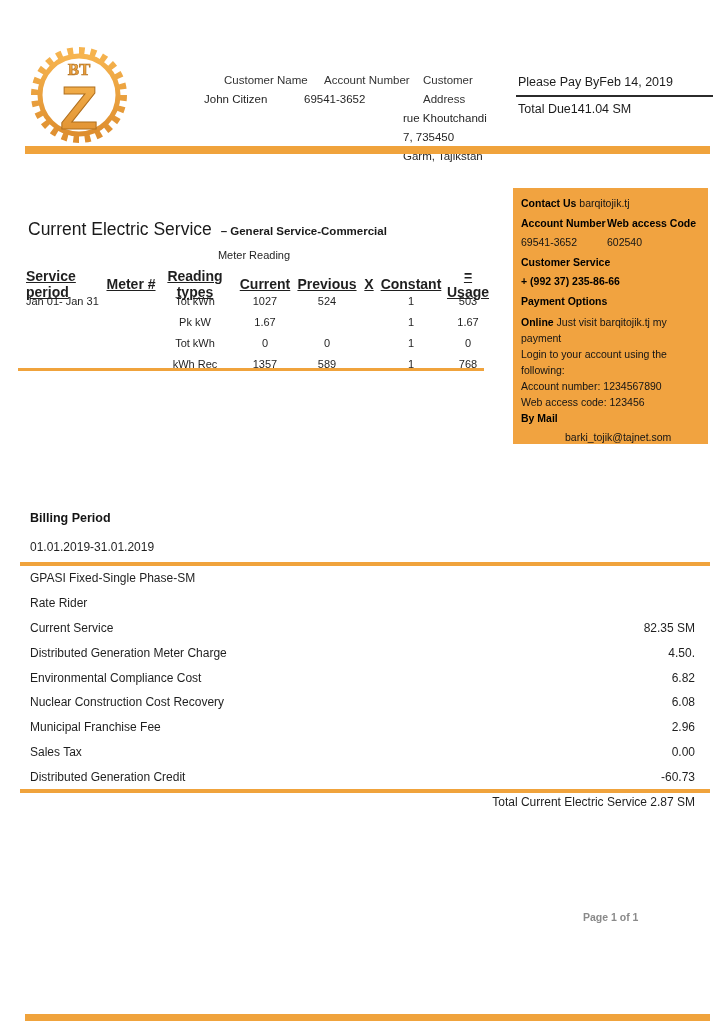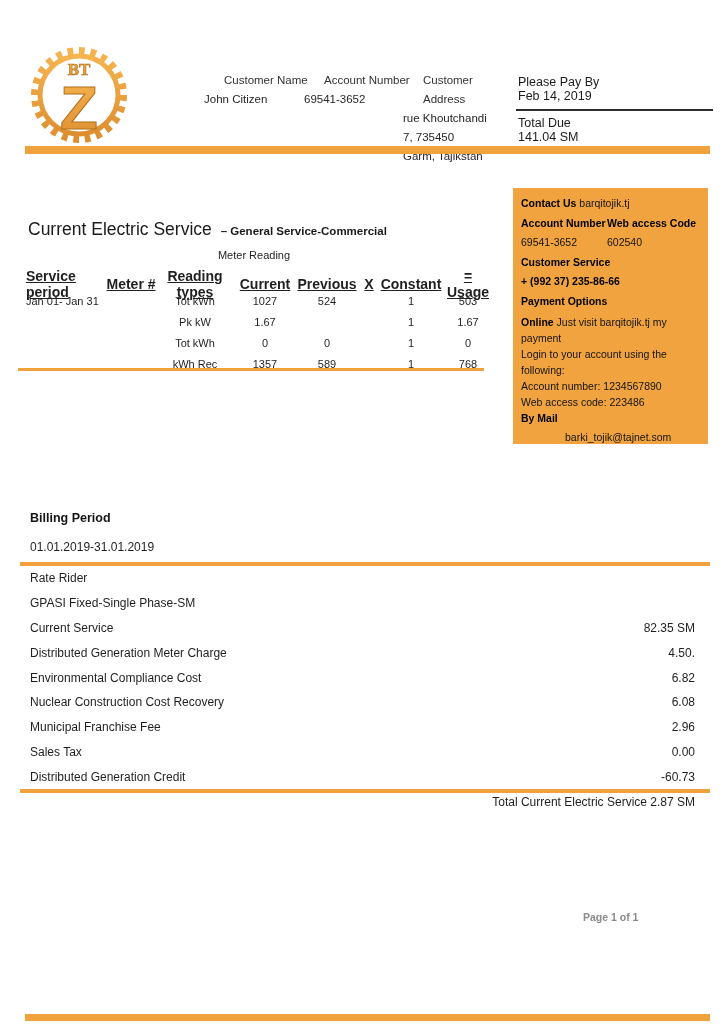--- a/index.html
+++ b/index.html
@@ -10,21 +10,21 @@
     font-family:"Liberation Sans", sans-serif; color:#1f1f1f;
   }
   
   .logo { position:absolute; left:28px; top:45px; width:102px; height:100px; }
   .hdr-col { position:absolute; top:71px; font-size:11.5px; line-height:19px; color:#262626; }
   .hdr-col .lbl { color:#333;margin-left:20px; }
   .col-name { left:204px; }
   .col-acct { left:304px; }
   .col-addr { left:403px; width:112px; }
   .paybox { position:absolute; left:516px; top:74px; width:197px; font-size:12.5px; color:#1c1c1c; }
-  .paybox .prow { display:flex; justify-content:flex-start; padding:1px 2px 6px 2px;flex-direction:column; }
+  .paybox .prow { display:flex; justify-content:flex-start; padding:1px 2px 6px 2px; }
   .paybox .prow.first { border-bottom:2px solid #2b2b2b; }
   .paybox .prow.second { padding-top:5px; }
   .bar-top { position:absolute; left:25px; top:146px; width:685px; height:8px; background:#F0A33C; }
   
   .svc-head { position:absolute; left:28px; top:219px; font-size:17.5px; color:#1a1a1a; white-space:nowrap; }
   .svc-head .sub { font-size:11.5px; font-weight:bold; margin-left:4px;margin-top:24px; }
   .meter-title { position:absolute; left:20px; top:249px; width:468px; text-align:center; font-size:11px; }
   .mtable { position:absolute; left:20px; top:268px; width:474px; font-size:11px; }
   .mrow { display:grid; grid-template-columns:86px 50px 78px 62px 62px 22px 62px 52px; align-items:center; height:21px; }
   .mrow.head { font-weight:bold; font-size:14px; height:22px;text-decoration:underline; }
@@ -185,38 +185,38 @@
       <b>Payment Options</b>
     </div>
     <div class="para">
       <b>Online</b>
       <span>Just visit  barqitojik.tj my payment</span>
       <br>
       <span>Login to your account using the following:</span>
       <br>
       <span>Account number: 1234567890</span>
       <br>
-      <span>Web access code: 223486</span>
+      <span>Web access code: 123456</span>
       <br>
       <b>By Mail</b>
     </div>
     <div class="email">barki_tojik@tajnet.som</div>
   </div>
 
   <div class="billing-title">Billing Period</div>
   <div class="billing-period">01.01.2019-31.01.2019</div>
   <div class="bar1"></div>
 
   <div class="charges">
     <div class="chrow">
+      <span>GPASI Fixed-Single Phase-SM</span>
+      <span></span>
+    </div>
+    <div class="chrow">
       <span>Rate Rider</span>
-      <span></span>
-    </div>
-    <div class="chrow">
-      <span>GPASI Fixed-Single Phase-SM</span>
       <span></span>
     </div>
     <div class="chrow">
       <span>Current Service</span>
       <span>82.35 SM</span>
     </div>
     <div class="chrow">
       <span>Distributed Generation Meter Charge</span>
       <span>4.50.</span>
     </div>

